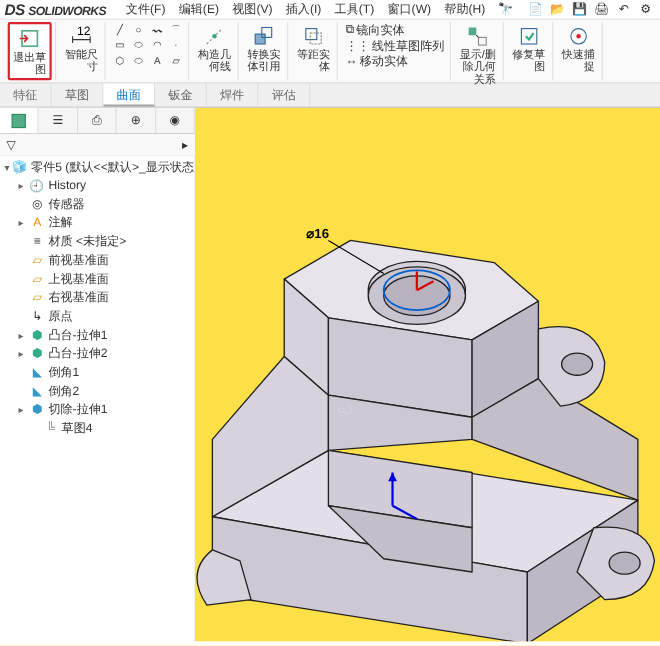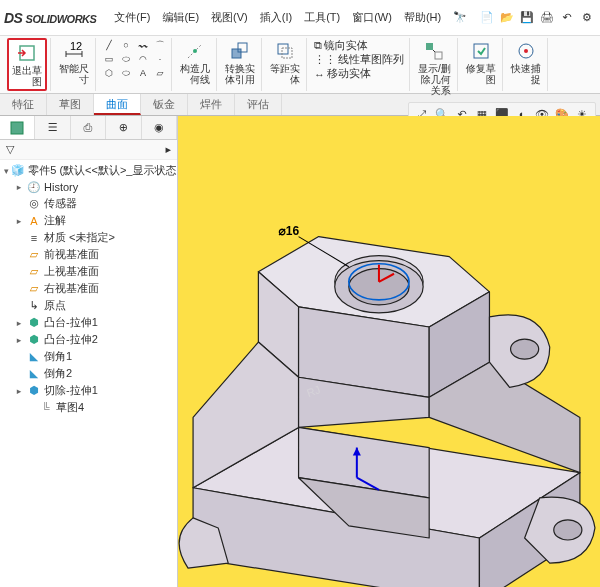--- a/index.html
+++ b/index.html
@@ -1,36 +1,36 @@
 <!DOCTYPE html>
 <html><head>
 <meta charset="utf-8">
 <style>
 *{box-sizing:border-box;margin:0;padding:0;font-family:"Microsoft YaHei","SimSun",sans-serif;font-size:11px;color:#333}
 body{width:600px;height:587px;background:#fff;overflow:hidden;position:relative}
-.menubar{height:36px;background:#fff;display:flex;align-items:center;padding:0 4px;border-bottom:1px solid #ddd}
+.menubar{height:18px;background:#fff;display:flex;align-items:center;padding:0 4px;border-bottom:1px solid #ddd}
 .logo{color:#d9232e;font-weight:bold;font-style:italic;font-size:13px;margin-right:12px;letter-spacing:-0.5px}
 .logo .ds{font-size:14px}
 .menu-item{padding:0 6px;cursor:pointer}
 .quick{margin-left:auto;display:flex;gap:2px}
 .qbtn{width:18px;height:18px;display:flex;align-items:center;justify-content:center;cursor:pointer;border-radius:2px}
 .ribbon{height:58px;background:#fafafa;border-bottom:1px solid #ccc;display:flex;padding:2px 4px;gap:2px}
 .rgrp{display:flex;flex-direction:column;align-items:center;padding:0 3px;border-right:1px solid #e0e0e0}
 .rgrp:last-child{border-right:none}
 .rbtn{display:flex;flex-direction:column;align-items:center;padding:2px 3px;cursor:pointer;border-radius:2px;min-width:30px}
 .rbtn.hl{border:2px solid #d9232e;background:#fff}
 .ricon{width:22px;height:22px;display:flex;align-items:center;justify-content:center}
 .rlbl{font-size:10px;text-align:right;line-height:11px;margin-top:1px}
 .tiny-row{display:flex;gap:1px}
 .tiny{width:16px;height:14px;display:flex;align-items:center;justify-content:center;cursor:pointer;font-size:9px}
 .smallstack{display:flex;flex-direction:column;gap:0;font-size:10px}
 .smallstack>div{padding:0 2px;cursor:pointer;display:flex;align-items:center;gap:2px;height:14px;white-space:nowrap}
 .tabs{height:22px;background:#f0f0f0;display:flex;border-bottom:1px solid #bbb}
 .tab{padding:3px 12px;cursor:pointer;border-right:1px solid #ddd;color:#666}
-.tab.active{background:#fff;color:#0078d4;border-bottom:2px solid #b91c1c}
+.tab.active{background:#fff;color:#0078d4;border-bottom:2px solid #a3a3a3}
 .vtb{position:absolute;right:4px;top:102px;display:flex;gap:2px;background:#f5f5f5;padding:2px 4px;border:1px solid #ddd;border-radius:2px}
 .vbtn{width:18px;height:18px;cursor:pointer;display:flex;align-items:center;justify-content:center}
 .main{display:flex;height:calc(100% - 102px)}
 .side{width:178px;background:#fff;border-right:1px solid #ccc;display:flex;flex-direction:column}
 .side-tabs{height:24px;display:flex;border-bottom:1px solid #ccc;background:#f5f5f5}
 .stab{flex:1;display:flex;align-items:center;justify-content:center;cursor:pointer;border-right:1px solid #ddd}
 .stab.active{background:#fff}
 .side-hdr{padding:3px 6px;background:#f9f9f9;border-bottom:1px solid #eee;display:flex;align-items:center;gap:3px}
 .tree{padding:2px 0;overflow:auto;flex:1}
 .tn{display:flex;align-items:center;gap:3px;padding:1px 4px;cursor:pointer;white-space:nowrap}

